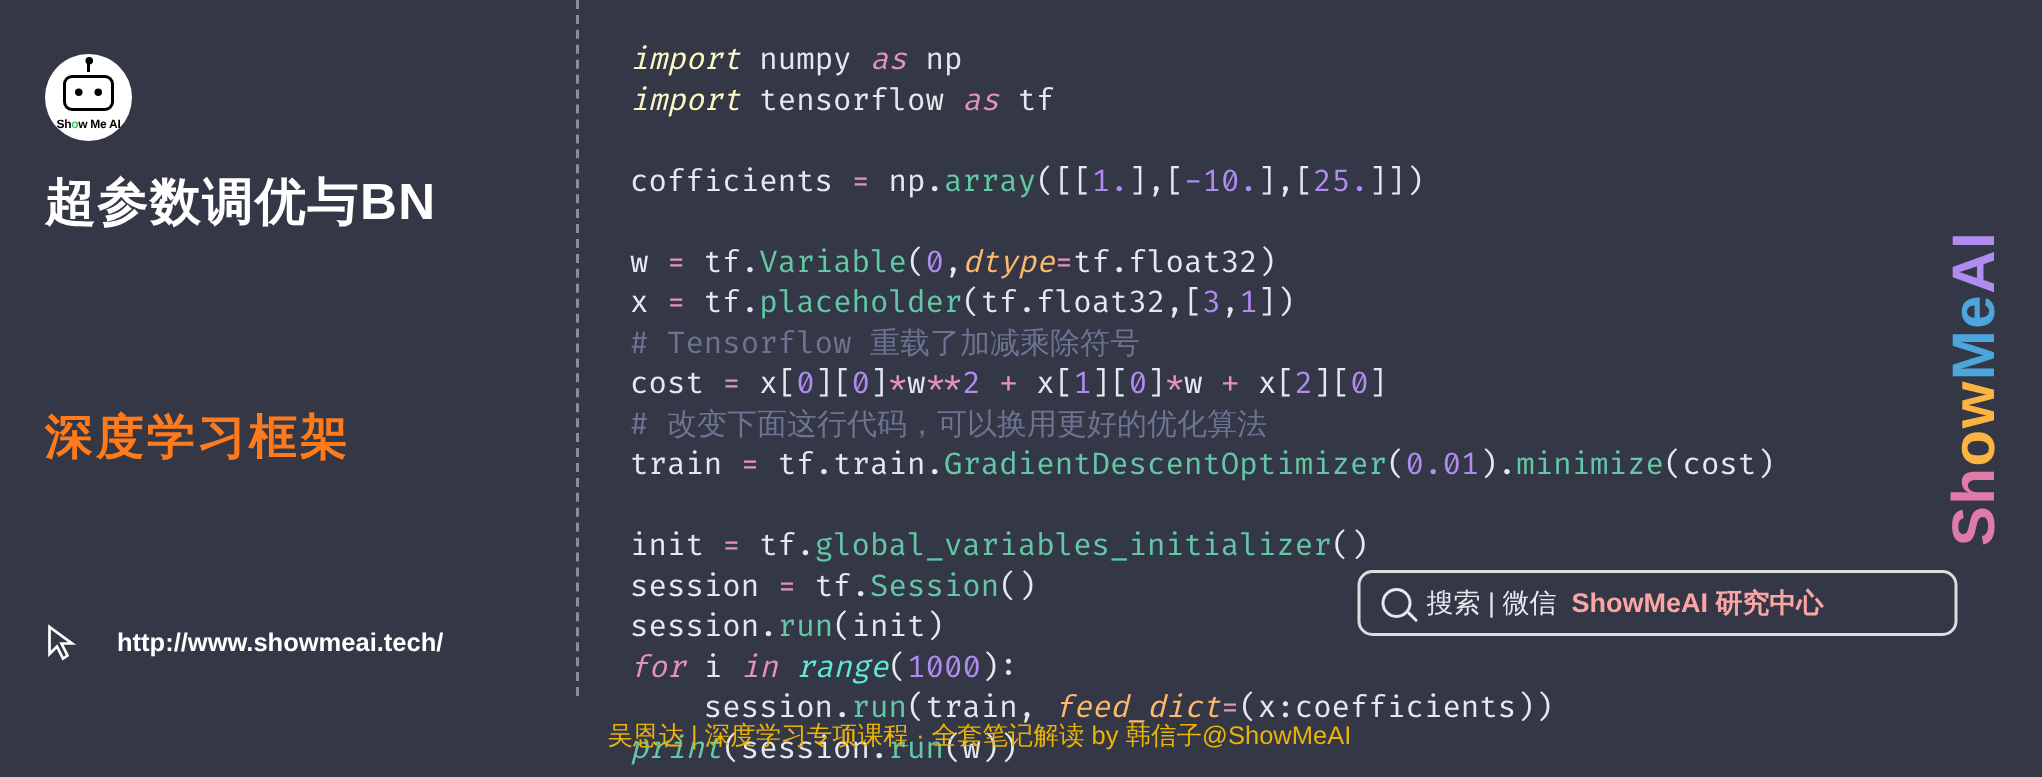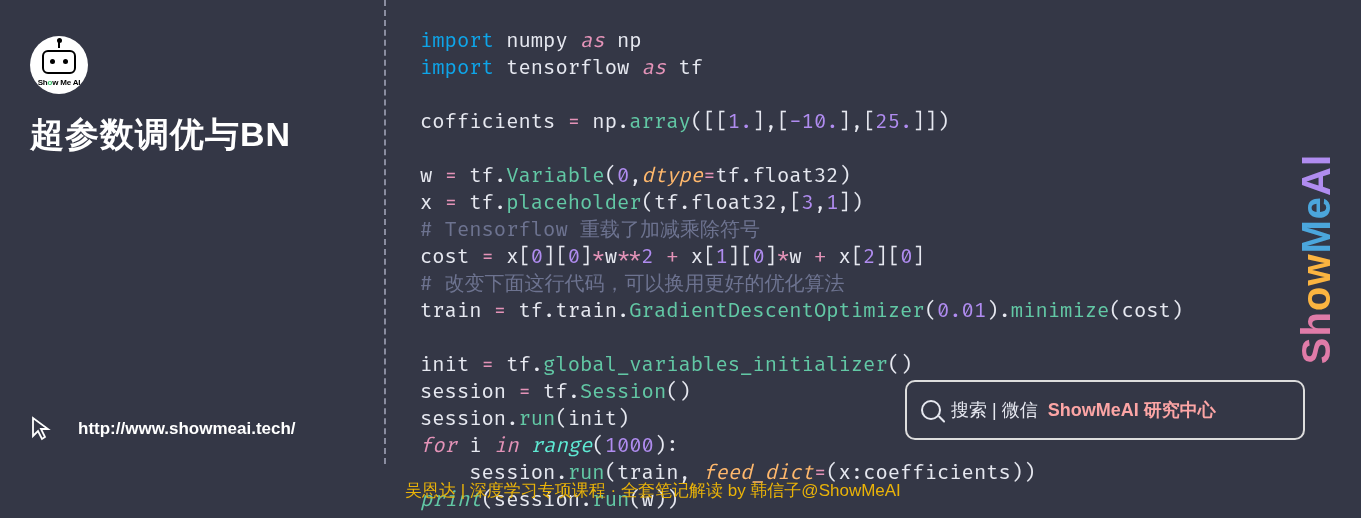--- a/index.html
+++ b/index.html
@@ -104,21 +104,21 @@
   }
   .cursor-icon svg { display: block; }
   .code-area {
     position: absolute;
     left: 420px; top: 28px;
     font-family: "Fira Code", "Consolas", "Menlo", monospace;
     font-size: 20px;
     line-height: 27px;
     white-space: pre;
   }
-  .kw-import { color: #0ea5e9; }
+  .kw-import { color: #fef9c3; font-style: italic; }
   .kw-as     { color: #e493b8; font-style: italic; }
   .kw-for    { color: #e493b8; font-style: italic; }
   .kw-in     { color: #e493b8; font-style: italic; }
   .id        { color: #e6e8f0; }
   .op        { color: #e493b8; }
   .pun       { color: #e6e8f0; }
   .func      { color: #62c8a5; }
   .func-i    { color: #5eead4; font-style: italic; }
   .kwarg     { color: #ffb86c; font-style: italic; }
   .num       { color: #b08cf0; }
@@ -134,21 +134,21 @@
     letter-spacing: 1px;
     font-family: "Trebuchet MS", Arial, sans-serif;
   }
   .brand .p1 { color: #E07BA8; }
   .brand .p2 { color: #FBB440; }
   .brand .p3 { color: #4BA6DC; }
   .brand .p4 { color: #b08cf0; }
   .search-pill {
     position: absolute;
     right: 56px; top: 380px;
-    width: 400px; height: 60px;
+    width: 400px; height: 44px;
     border: 2px solid #ddd;
     border-radius: 10px;
     display: flex;
     align-items: center;
     padding: 0 14px;
     gap: 10px;
     font-size: 18px;
     color: #e6e8f0;
     background: rgba(52,55,70,0.7);
   }
@@ -179,20 +179,21 @@
 </head>
 <body>
 
 <div class="sidebar">
   <div class="logo">
     <div class="logo-ant"></div>
     <div class="logo-face"></div>
     <div class="logo-text"><span>Sh</span><span class="o">o</span><span>w Me AI</span></div>
   </div>
   <div class="sidebar-title2">超参数调优与BN</div>
+  <div class="sidebar-title3">深度学习框架</div>
   <div class="sidebar-footer">
     <span class="cursor-icon">
       <svg width="22" height="26" viewBox="0 0 22 26" fill="none" stroke="#fff" stroke-width="1.8">
         <path d="M3 2 L3 20 L8 15 L12 23 L15 21 L11 13 L18 13 Z"></path>
       </svg>
     </span>
     <span>http://www.showmeai.tech/</span>
   </div>
 </div>
 

